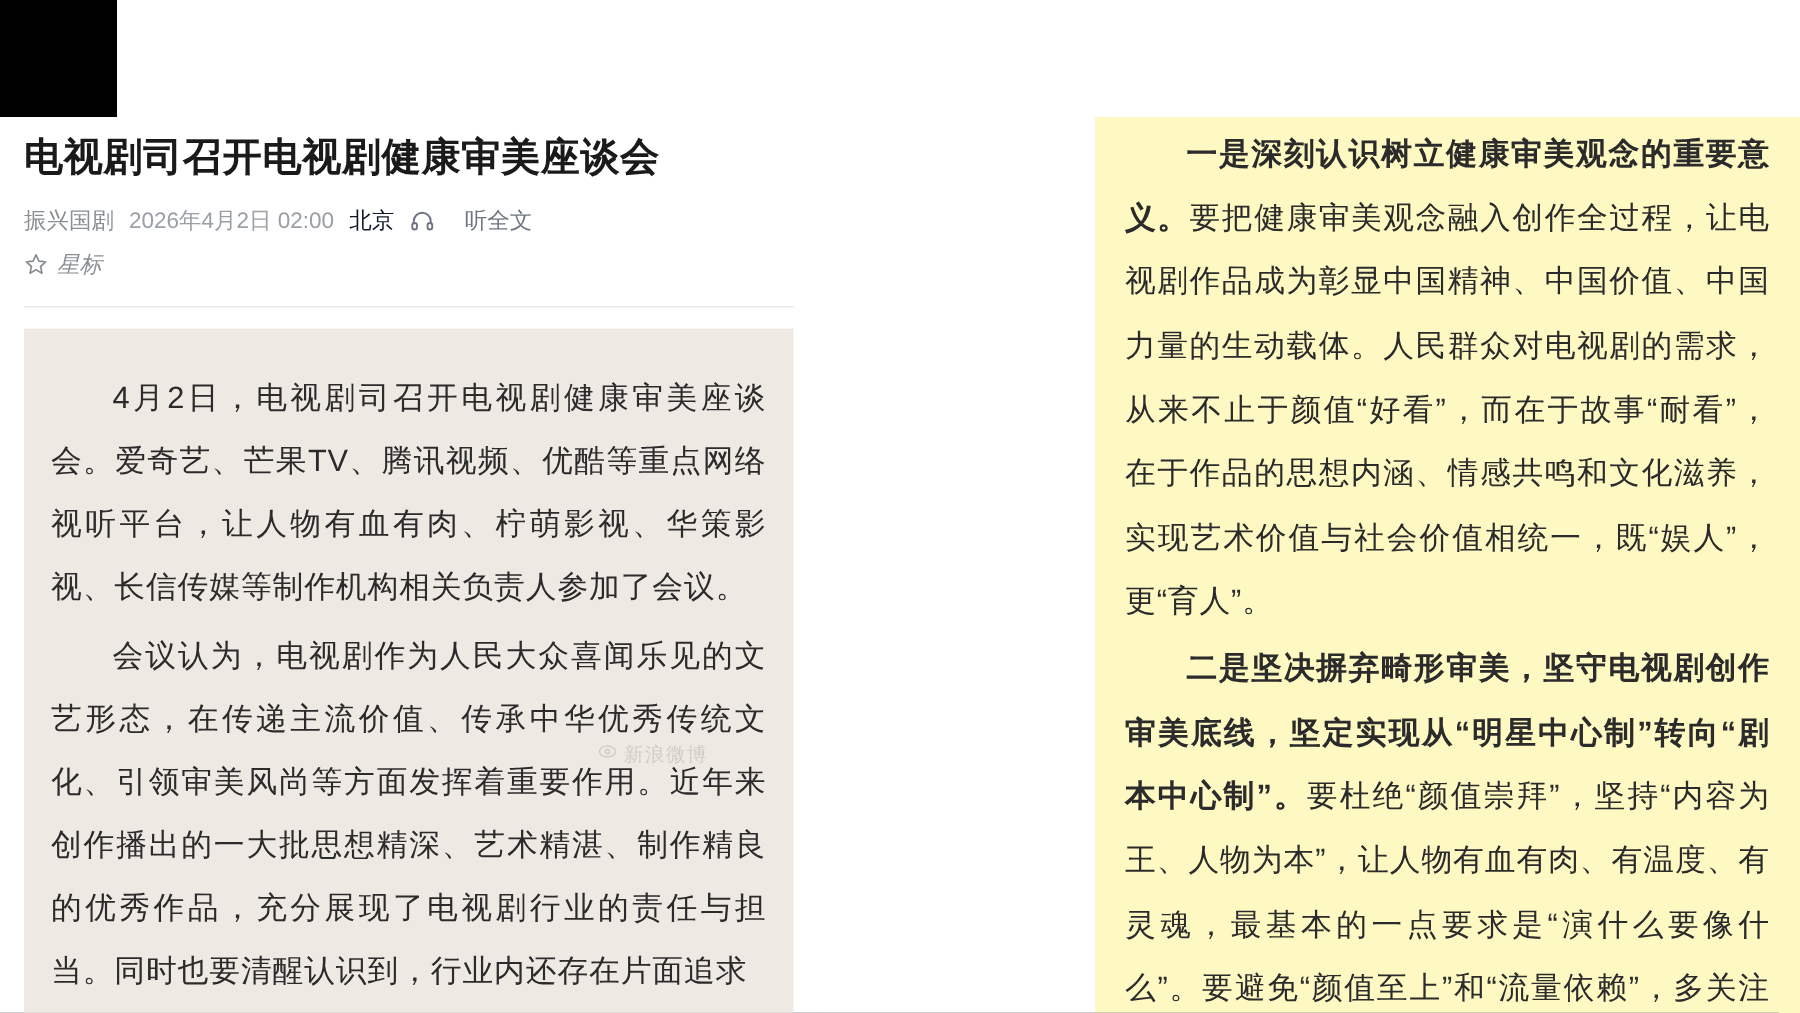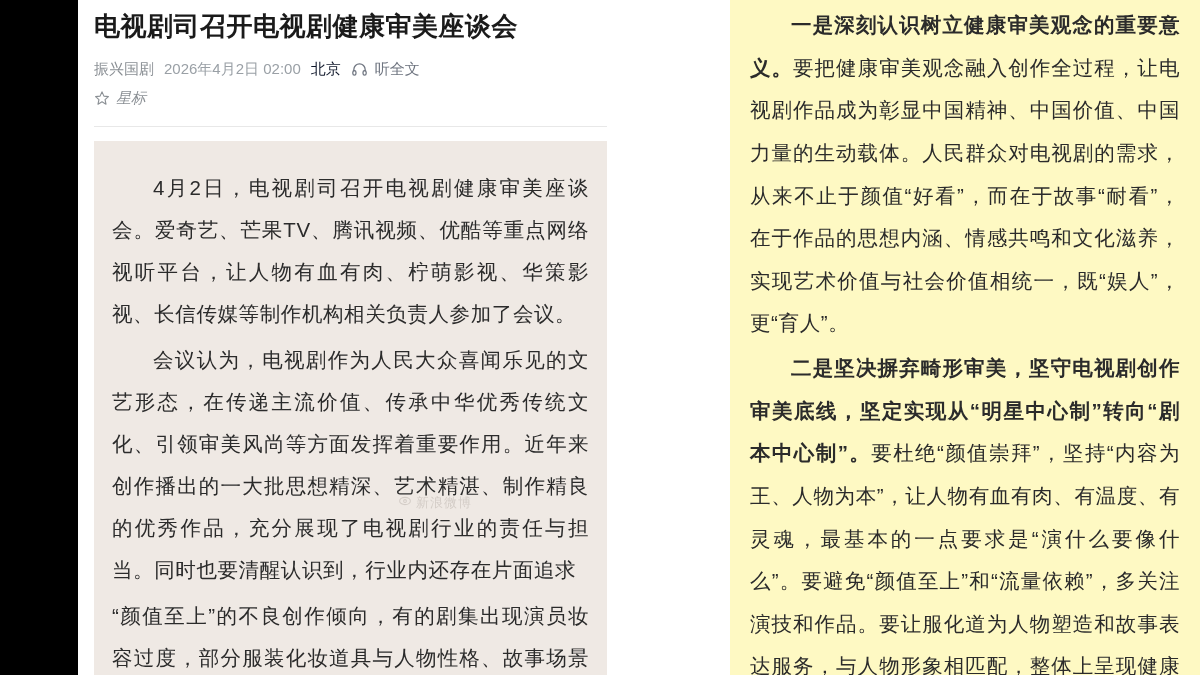--- a/index.html
+++ b/index.html
@@ -12,20 +12,21 @@
     height: 675px;
     overflow: hidden;
     font-family: "Liberation Sans", sans-serif;
   }
   .screen {
     position: relative;
     width: 1200px;
     height: 520px;
     background: #ffffff;
     display: flex;
+    flex-direction: column;
   }
   
   .letterbox-left {
     width: 78px;
     height: 675px;
     background: #000000;
     flex: 0 0 78px;
   }
   .letterbox-right {
     width: 0px;
@@ -85,21 +86,21 @@
   }
   .meta-date {
     color: #9aa0a6;
   }
   .meta-location {
     color: #0f172a;
   }
   .listen {
     display: inline-flex;
     align-items: center;
-    gap: 7px;
+    gap: 20px;
     color: #6f7580;
     font-size: 15px;
   }
   .headphone-icon svg { display: block; }
   .star-row {
     padding: 10px 16px 0 16px;
     display: flex;
     align-items: center;
     gap: 6px;
     font-size: 15px;

